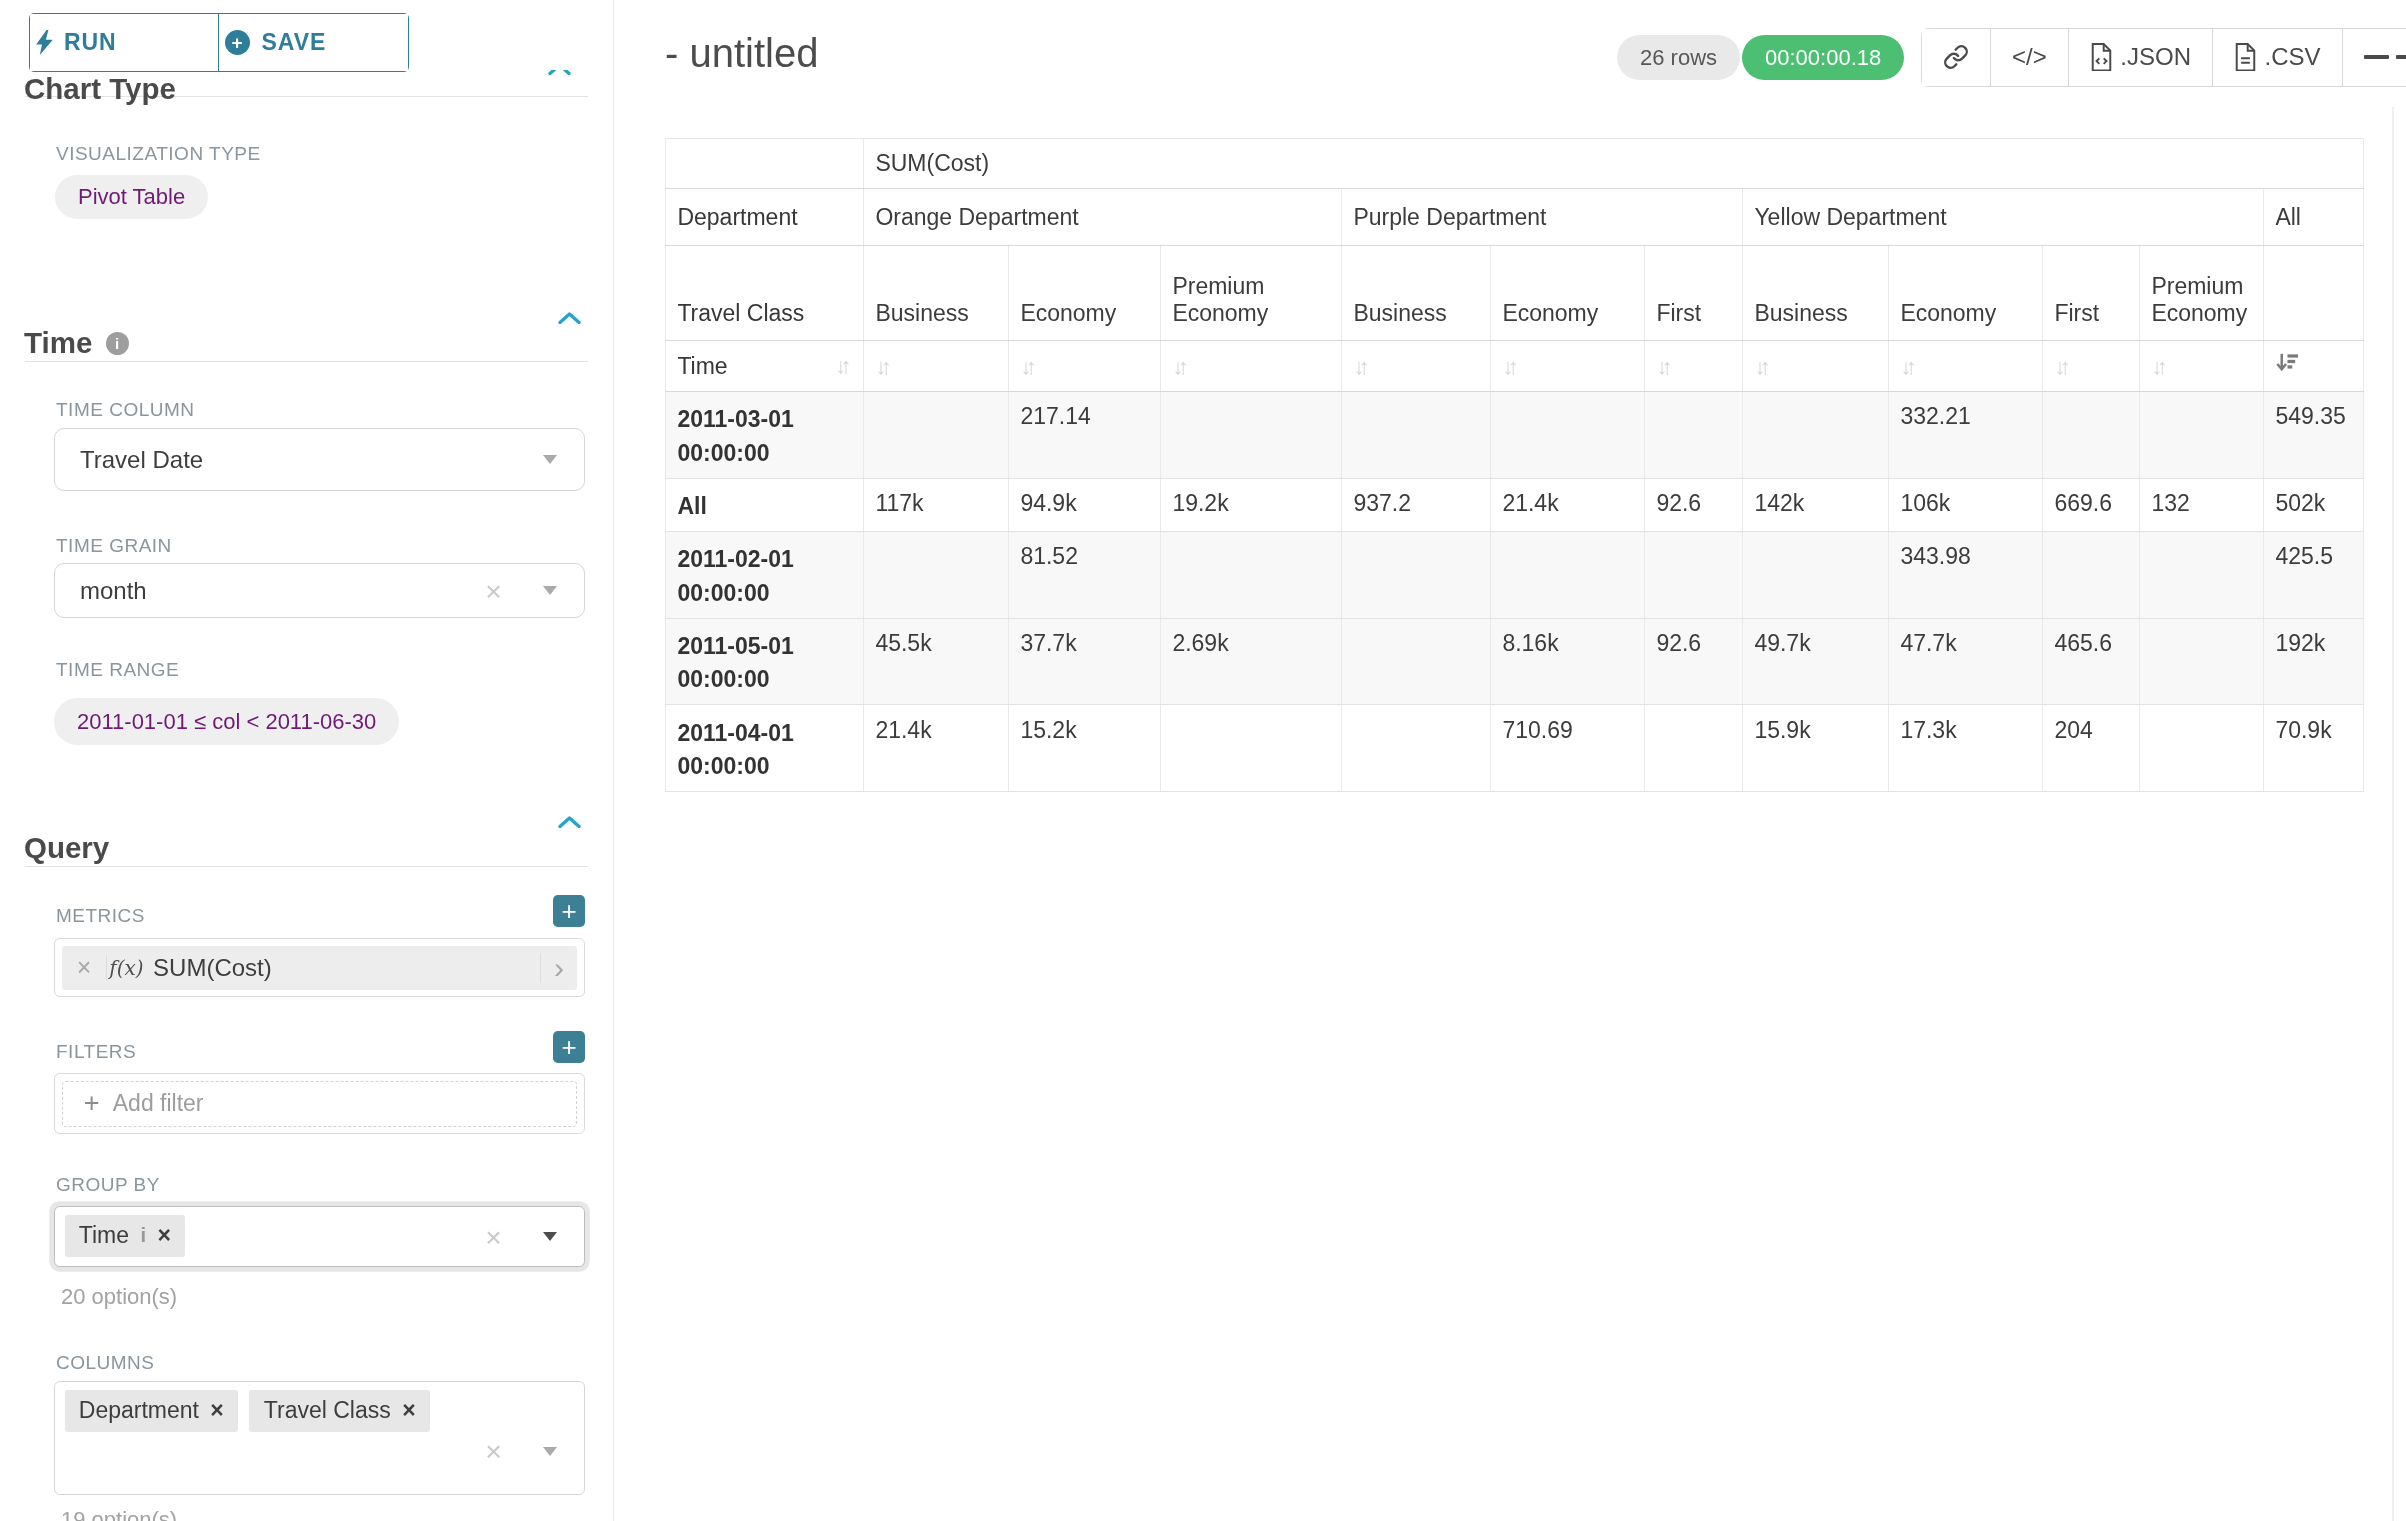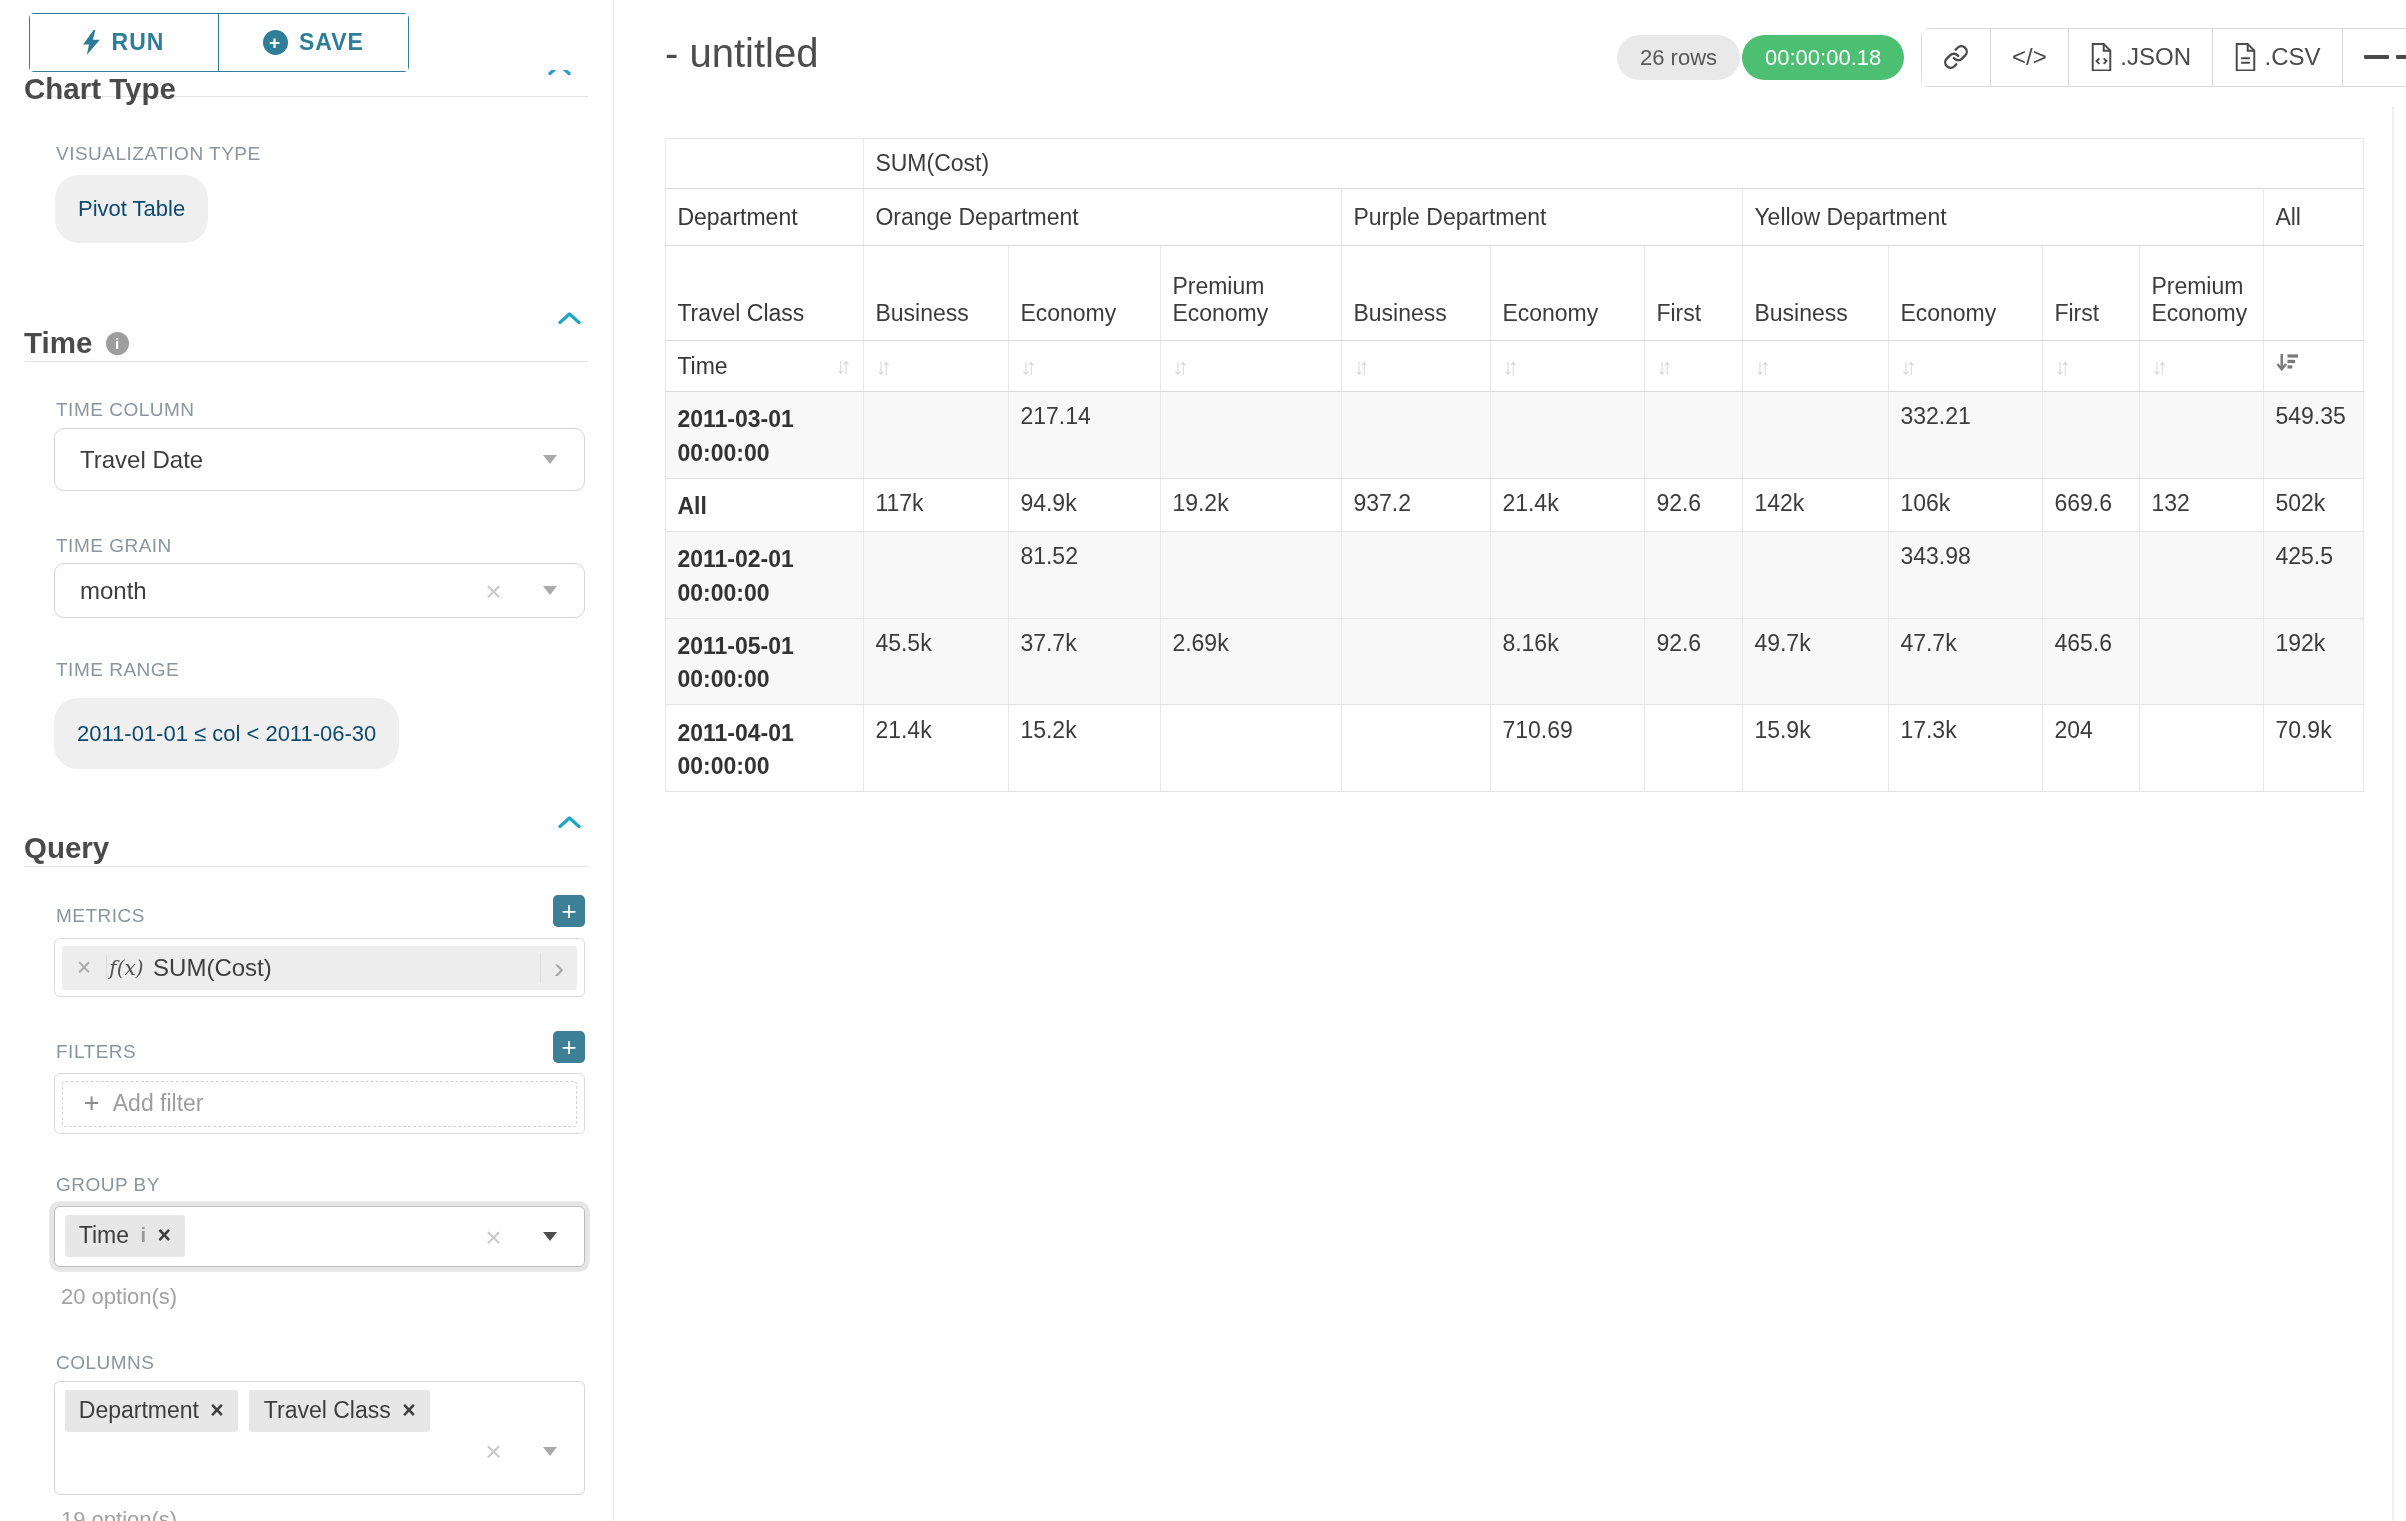--- a/index.html
+++ b/index.html
@@ -4,29 +4,29 @@
 <style>
   html,body{margin:0;padding:0}
   body{width:2406px;height:1522px;position:relative;overflow:hidden;background:#fff;
        font-family:"Liberation Sans","DejaVu Sans",sans-serif;color:#3c3c3c;}
   .abs{position:absolute}
 
   
   #sidebar{position:absolute;left:0;top:0;width:613px;height:1522px;background:#fff;border-right:1.9px solid #e8e8e8;overflow:hidden}
   #topbar{position:absolute;left:0;top:0;width:613px;height:70px;background:#fff;z-index:3}
   .runsave{position:absolute;left:28.5px;top:13.3px;width:380px;height:59px;display:flex;border:1.9px solid #2e7d99;border-radius:4.8px;background:#fff;box-sizing:border-box}
-  .runsave button{flex:1;background:#fff;border:none;color:#2e7d99;font-family:inherit;font-size:23px;font-weight:700;letter-spacing:1px;display:flex;align-items:center;justify-content:center;gap:11.4px;cursor:pointer}
+  .runsave button{flex:1;background:#fff;border:none;color:#2e7d99;font-family:inherit;font-size:23px;font-weight:700;letter-spacing:1px;display:flex;align-items:center;justify-content:flex-start;gap:11.4px;cursor:pointer}
   .runsave button+button{border-left:1.9px solid #2e7d99}
   .save-plus{width:25px;height:25px;border-radius:50%;background:#2e7d99;color:#fff;font-size:19px;font-weight:700;display:flex;align-items:center;justify-content:center;line-height:1}
   .section-h{position:absolute;left:24px;font-size:29.5px;color:#4a4a4a;z-index:1;display:flex;align-items:center;gap:13.3px}
   #chart-type-title{top:48px}
   .divider{position:absolute;left:25px;width:563px;height:1px;background:#e3e3e3}
   .sec-chev{position:absolute;z-index:1}
   .lbl{position:absolute;font-size:19px;letter-spacing:0.5px;color:#8a959d}
-  .pill{display:inline-flex;align-items:center;background:#efefef;border-radius:24px;font-size:22px;color:#0c4a6e;padding:12px 23px}
+  .pill{display:inline-flex;align-items:center;background:#efefef;border-radius:24px;font-size:22px;color:#701a75;padding:0 23px}
   .select{position:absolute;width:531px;box-sizing:border-box;border:1px solid #d6d6d6;border-radius:10px;background:#fff;font-size:24px;color:#3e3e3e;display:flex;align-items:center;padding-left:25px}
   .caret{width:0;height:0;border-left:7.6px solid transparent;border-right:7.6px solid transparent;border-top:9.5px solid #aaa;position:absolute;right:27px;top:50%;margin-top:-4.8px}
   .caret.dark{border-top-color:#4d4d4d}
   .sel-x{position:absolute;right:82px;top:50%;transform:translateY(-50%);color:#c9c9c9;font-size:28.5px;line-height:1}
   .info-dot{width:23px;height:23px;border-radius:50%;background:#9e9e9e;color:#fff;font-size:15px;font-weight:700;display:inline-flex;align-items:center;justify-content:center;font-style:normal}
   .plusbtn{position:absolute;width:32px;height:32px;border-radius:4.8px;background:#3d7f95;color:#fff;font-size:26px;line-height:1;display:flex;align-items:center;justify-content:center;border:none;cursor:pointer}
   .control{position:absolute;width:531px;box-sizing:border-box;border:1px solid #d9d9d9;border-radius:5.7px;background:#fff;padding:6.7px}
   .metric-bar{height:44px;background:#ededed;border-radius:2.9px;display:flex;align-items:center}
   .metric-bar .mx{color:#a8a8a8;font-size:25px;padding:0 15px;border-right:1px solid #dcdcdc;line-height:1}
   .metric-bar .fx{font-family:"DejaVu Serif",serif;font-style:italic;font-size:20px;color:#4f4f4f;margin-left:2px}

